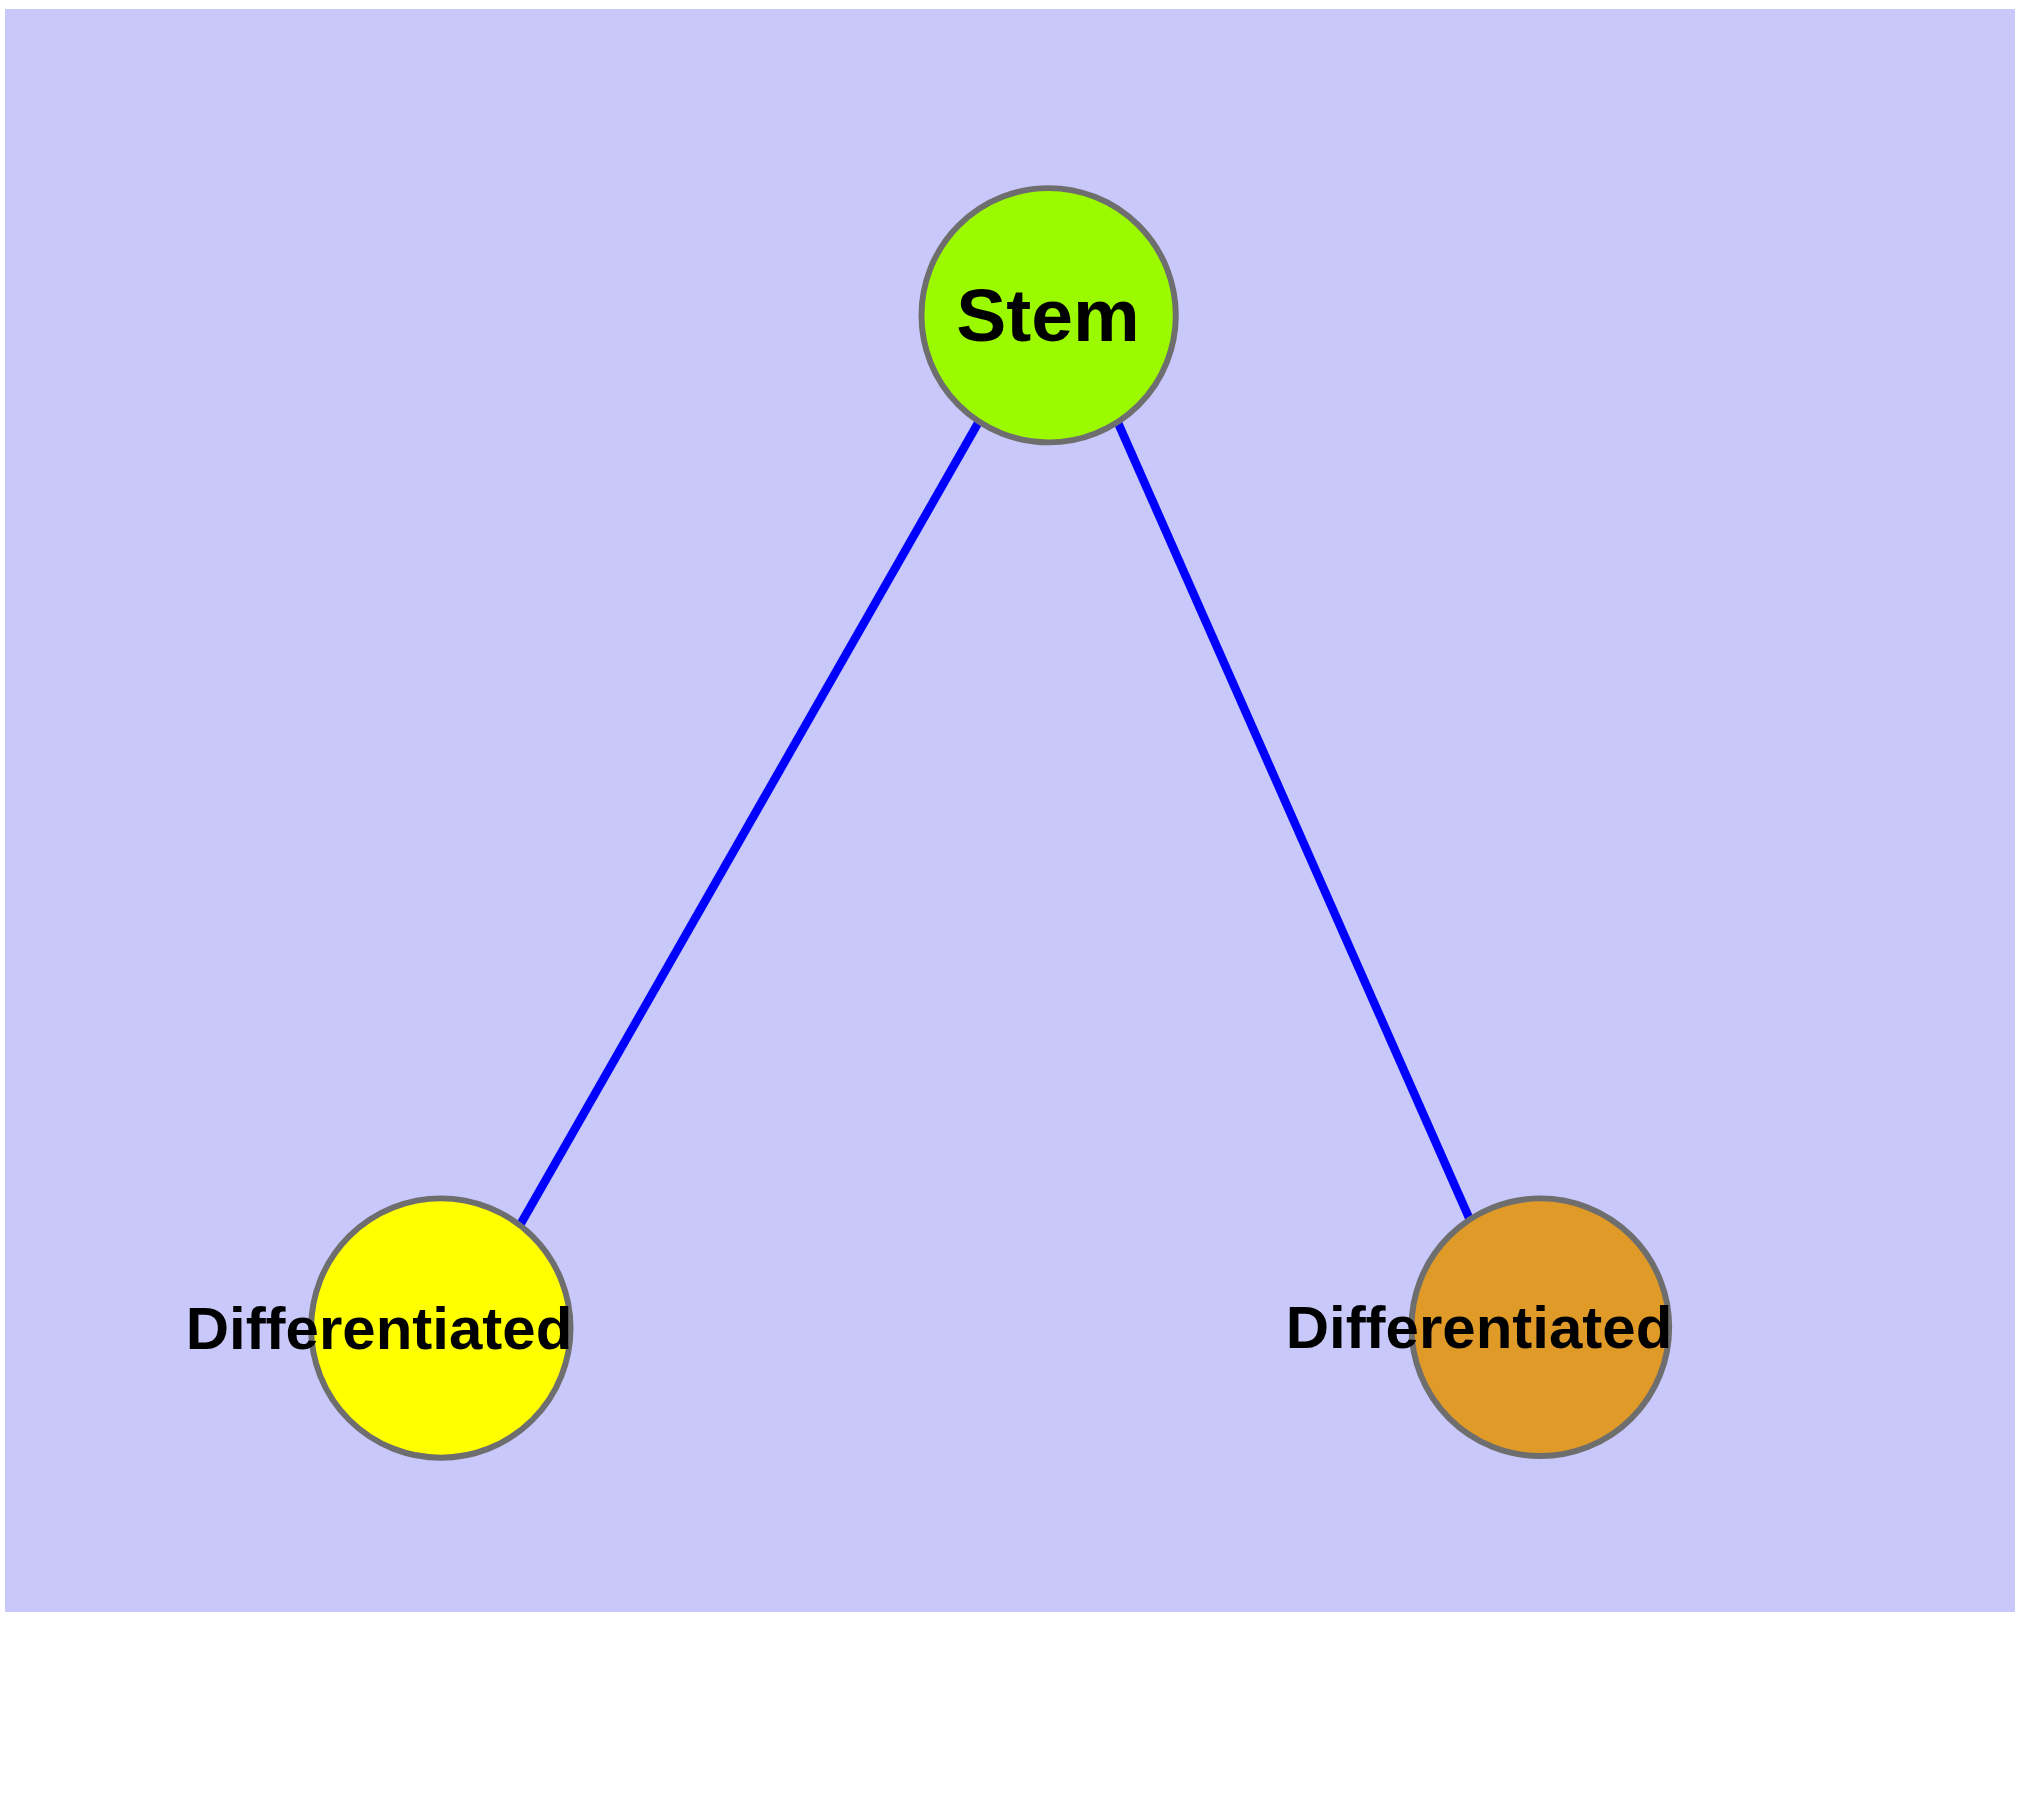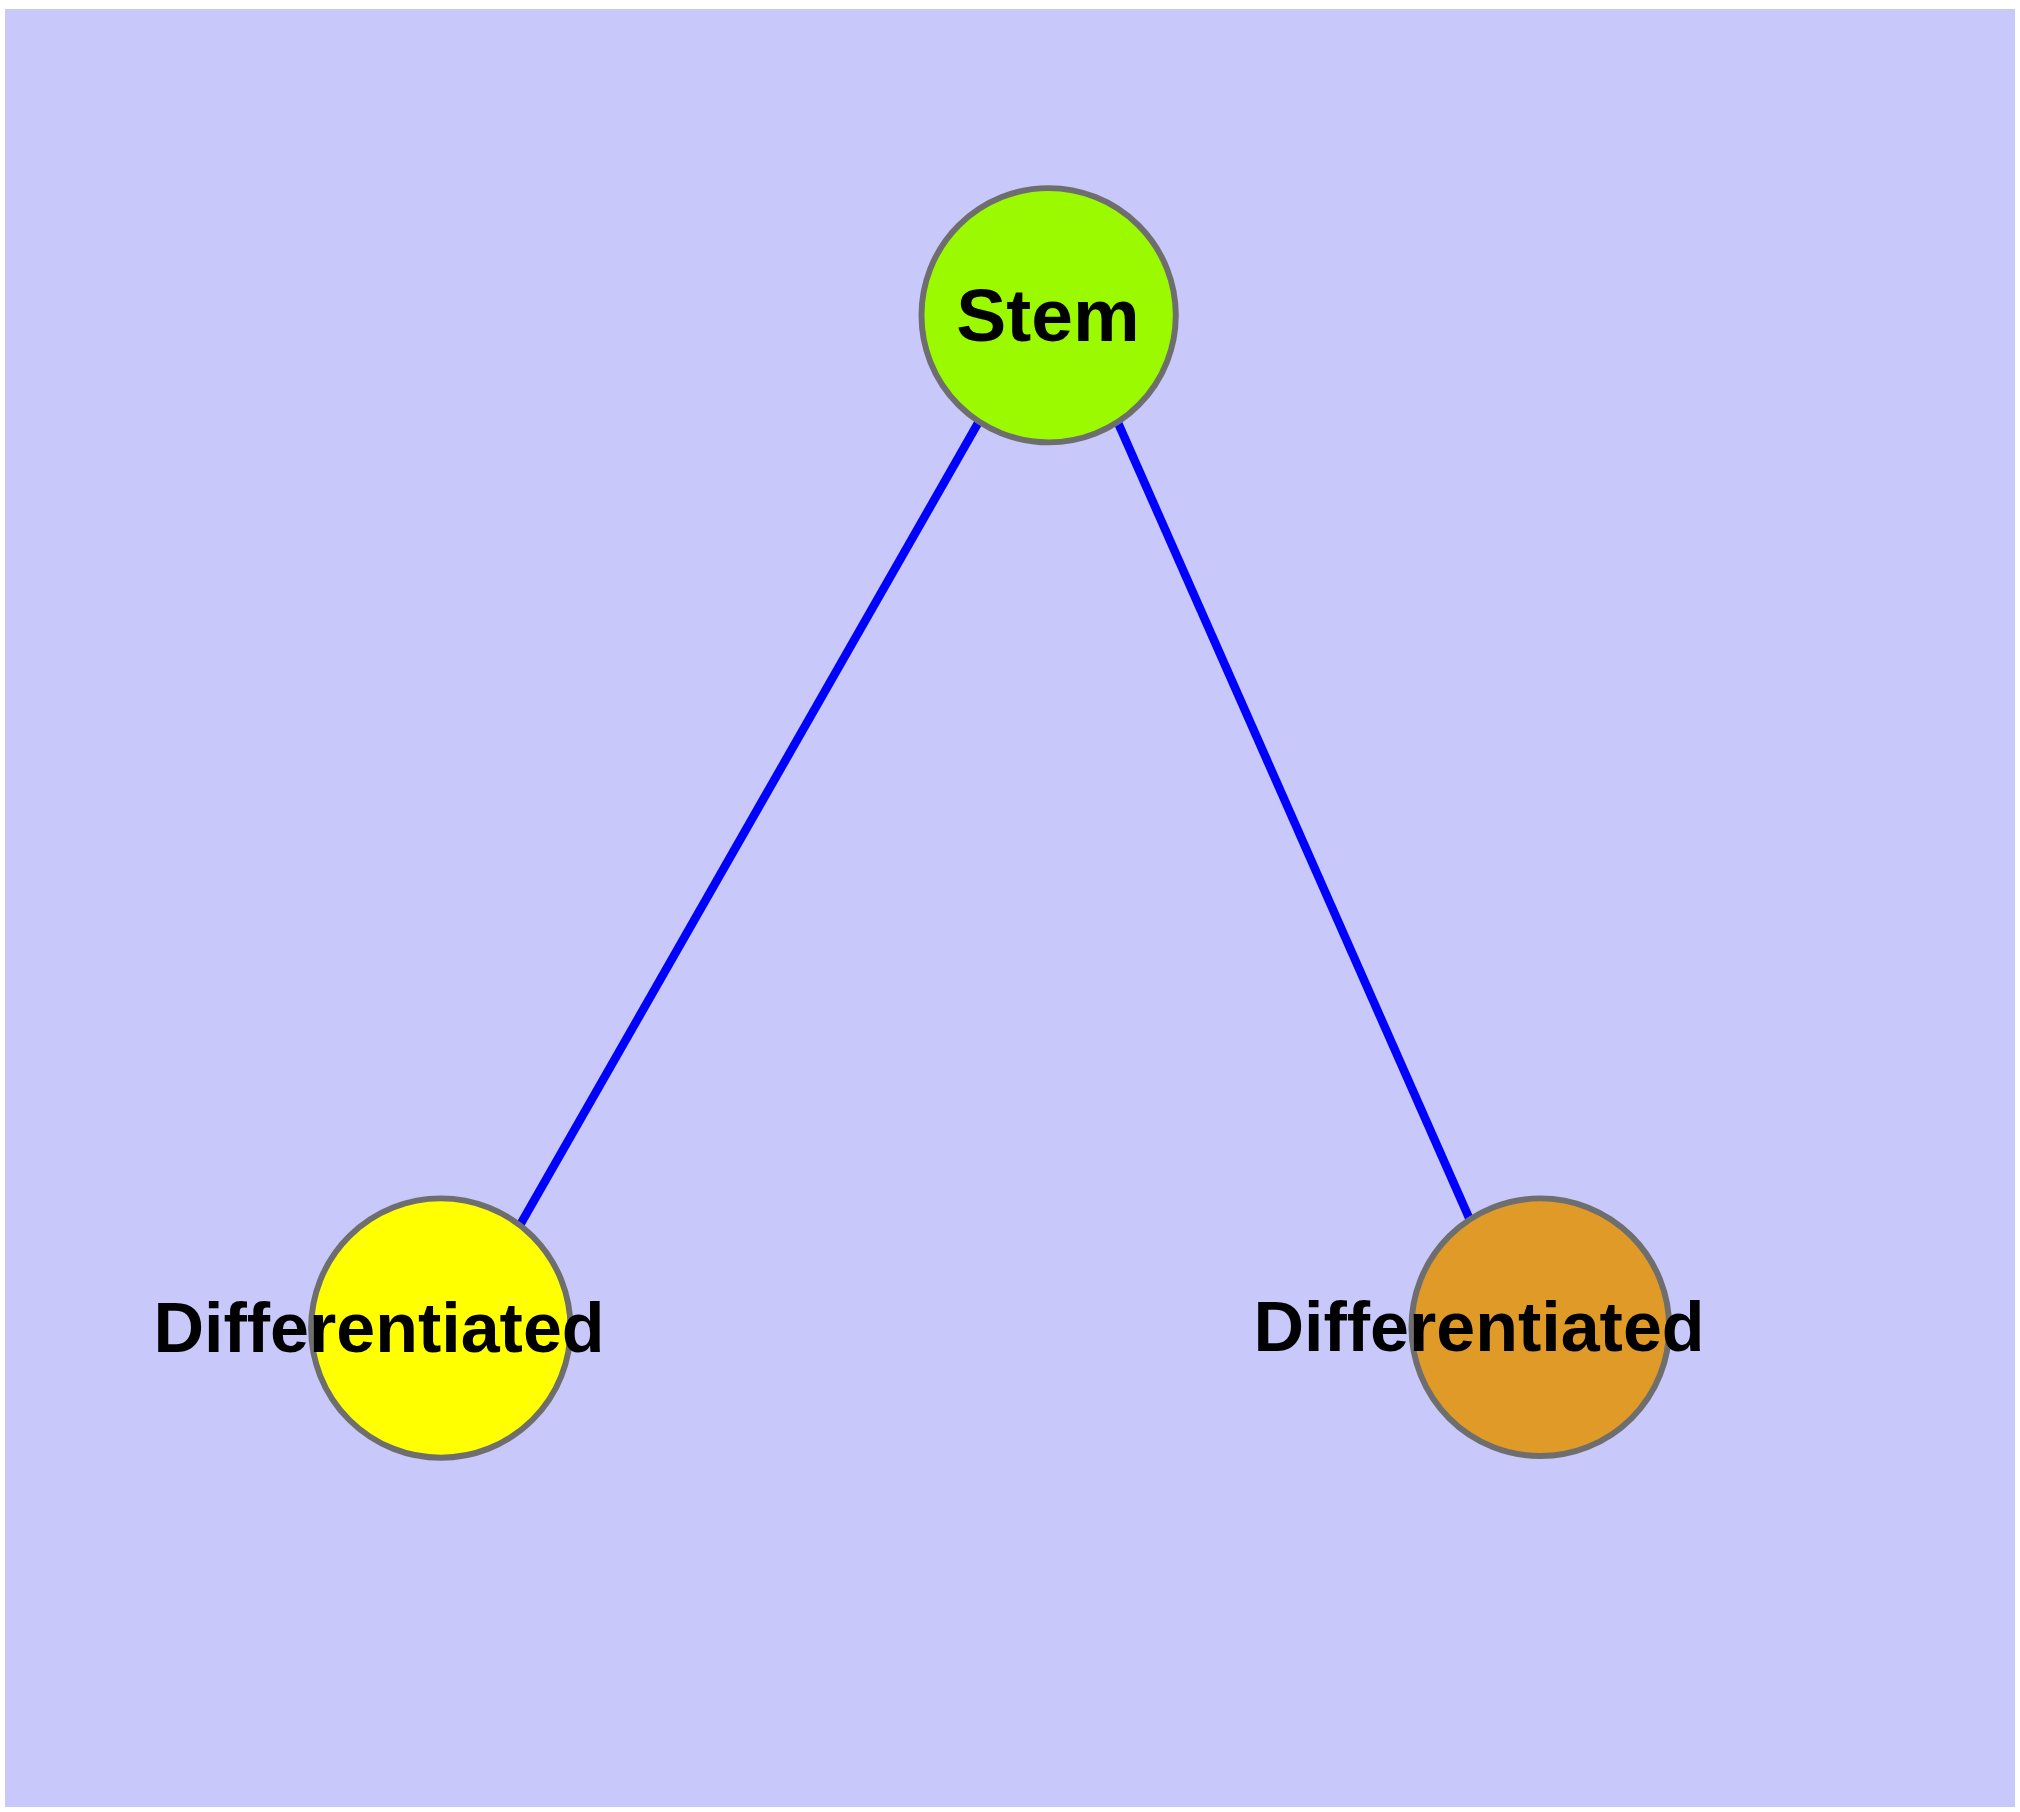--- a/index.html
+++ b/index.html
@@ -3,21 +3,21 @@
 <meta charset="utf-8">
 <style>
   html, body {
     margin: 0;
     padding: 0;
     background: #ffffff;
   }
   #canvas {
     position: relative;
     width: 2021px;
-    height: 1812px;
+    height: 1612px;
     background: #ffffff;
     overflow: hidden;
     font-family: "Liberation Sans", sans-serif;
   }
   #plot-area {
     position: absolute;
     left: 5.1px;
     top: 8.5px;
     width: 2010px;
     height: 1798px;
@@ -48,21 +48,21 @@
     text-align: center;
     line-height: 1.08;
     white-space: pre;
     pointer-events: none;
     font-family: "Liberation Sans", sans-serif;
   }
   .label-root {
     font-size: 75px;
   }
   .label-leaf {
-    font-size: 70px;
+    font-size: 60px;
   }
 </style>
 </head>
 <body>
 
 <div id="canvas">
   <div id="plot-area"></div>
 
   <svg class="graph" viewBox="0 0 2384 2138" preserveAspectRatio="none">
     <g>

